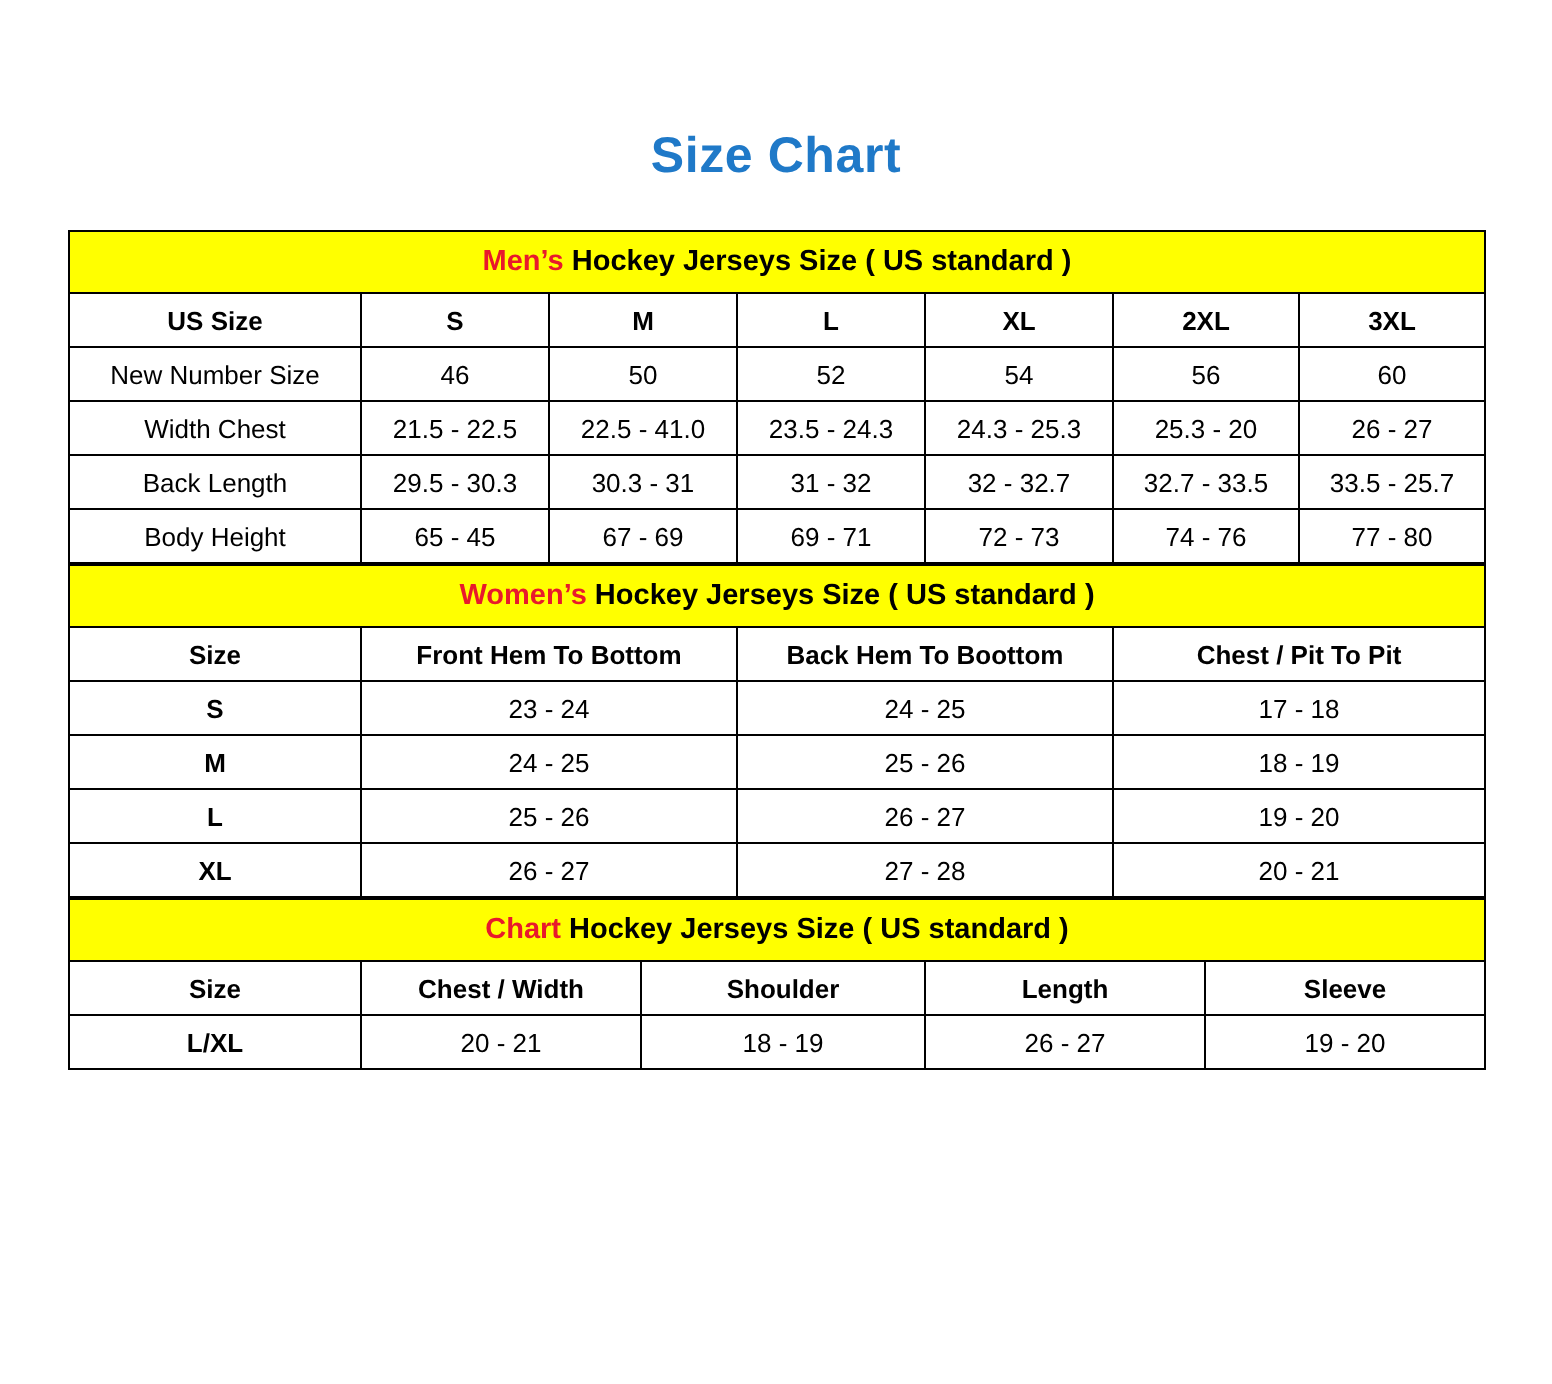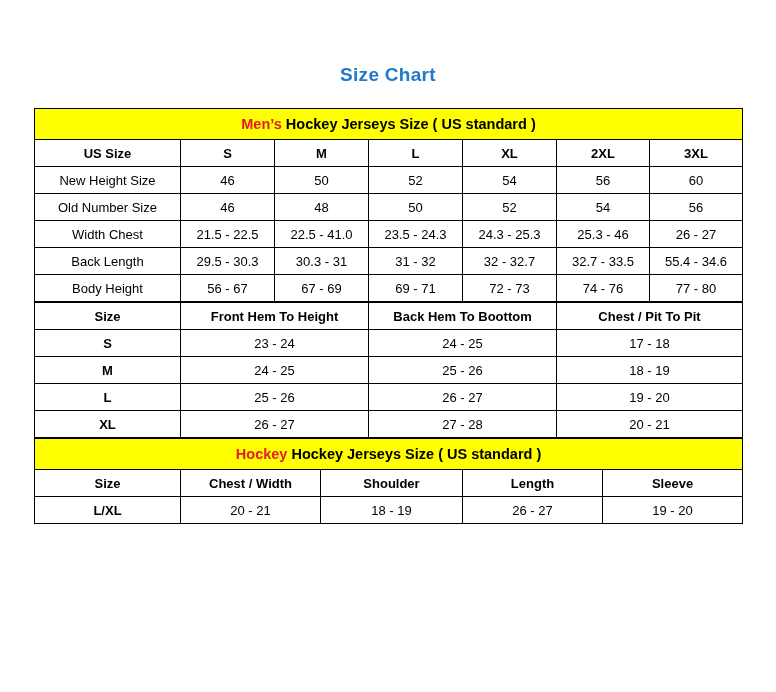--- a/index.html
+++ b/index.html
@@ -16,21 +16,21 @@
   }
   .page {
     position: relative;
     width: 776px;
     height: 692px;
     box-sizing: border-box;
   }
   .title {
     text-align: center;
     color: #1f79c8;
-    font-size: 19px;
+    font-size: 25px;
     font-weight: bold;
     padding-top: 64px;
     padding-bottom: 0;
     letter-spacing: 0.3px;
   }
   .tables-wrap {
     margin: 22px 34px 0 34px;
   }
   table {
     border-collapse: collapse;
@@ -88,78 +88,72 @@
         <tr>
           <td class="hdr">US Size</td>
           <td class="hdr">S</td>
           <td class="hdr">M</td>
           <td class="hdr">L</td>
           <td class="hdr">XL</td>
           <td class="hdr">2XL</td>
           <td class="hdr">3XL</td>
         </tr>
         <tr>
-          <td class="lbl">New Height Size</td>
+          <td class="lbl">New Number Size</td>
           <td>46</td>
           <td>50</td>
           <td>52</td>
           <td>54</td>
           <td>56</td>
           <td>60</td>
         </tr>
         <tr>
-          <td class="lbl">Old Number Size</td>
-          <td>46</td>
-          <td>48</td>
-          <td>50</td>
-          <td>52</td>
-          <td>54</td>
-          <td>56</td>
-        </tr>
-        <tr>
           <td class="lbl">Width Chest</td>
           <td>21.5 - 22.5</td>
           <td>22.5 - 41.0</td>
           <td>23.5 - 24.3</td>
           <td>24.3 - 25.3</td>
-          <td>25.3 - 46</td>
+          <td>25.3 - 20</td>
           <td>26 - 27</td>
         </tr>
         <tr>
           <td class="lbl">Back Length</td>
           <td>29.5 - 30.3</td>
           <td>30.3 - 31</td>
           <td>31 - 32</td>
           <td>32 - 32.7</td>
           <td>32.7 - 33.5</td>
-          <td>55.4 - 34.6</td>
+          <td>33.5 - 25.7</td>
         </tr>
         <tr>
           <td class="lbl">Body Height</td>
-          <td>56 - 67</td>
+          <td>65 - 45</td>
           <td>67 - 69</td>
           <td>69 - 71</td>
           <td>72 - 73</td>
           <td>74 - 76</td>
           <td>77 - 80</td>
         </tr>
       </tbody>
     </table>
 
     <table class="tbl-women">
       <colgroup>
         <col style="width:146px">
         <col style="width:188px">
         <col style="width:188px">
         <col style="width:186px">
       </colgroup>
       <tbody>
         <tr>
+          <td class="band" colspan="4"><span class="accent">Women’s</span><span> Hockey Jerseys Size ( US standard )</span></td>
+        </tr>
+        <tr>
           <td class="hdr">Size</td>
-          <td class="hdr">Front Hem To Height</td>
+          <td class="hdr">Front Hem To Bottom</td>
           <td class="hdr">Back Hem To Boottom</td>
           <td class="hdr">Chest / Pit To Pit</td>
         </tr>
         <tr>
           <td class="szlbl">S</td>
           <td>23 - 24</td>
           <td>24 - 25</td>
           <td>17 - 18</td>
         </tr>
         <tr>
@@ -186,21 +180,21 @@
     <table class="tbl-youth">
       <colgroup>
         <col style="width:146px">
         <col style="width:140px">
         <col style="width:142px">
         <col style="width:140px">
         <col style="width:140px">
       </colgroup>
       <tbody>
         <tr>
-          <td class="band" colspan="5"><span class="accent">Hockey</span><span> Hockey Jerseys Size ( US standard )</span></td>
+          <td class="band" colspan="5"><span class="accent">Chart</span><span> Hockey Jerseys Size ( US standard )</span></td>
         </tr>
         <tr>
           <td class="hdr">Size</td>
           <td class="hdr">Chest / Width</td>
           <td class="hdr">Shoulder</td>
           <td class="hdr">Length</td>
           <td class="hdr">Sleeve</td>
         </tr>
         <tr>
           <td class="szlbl">L/XL</td>

